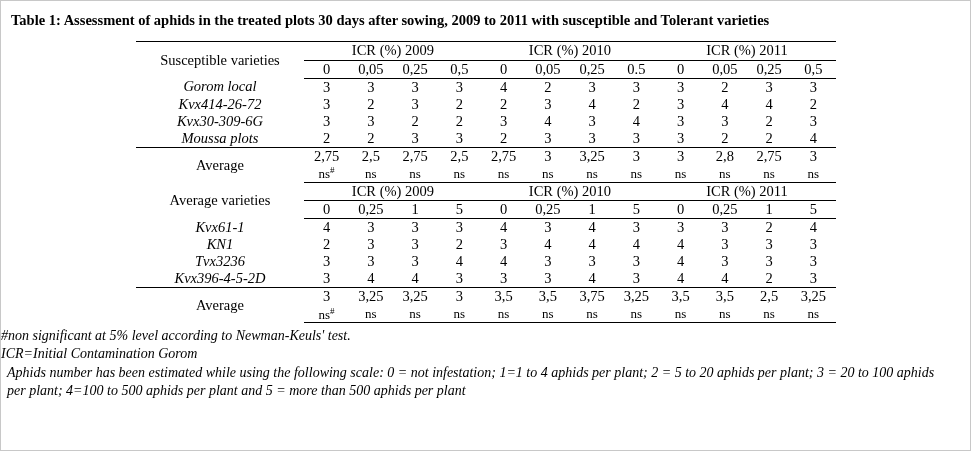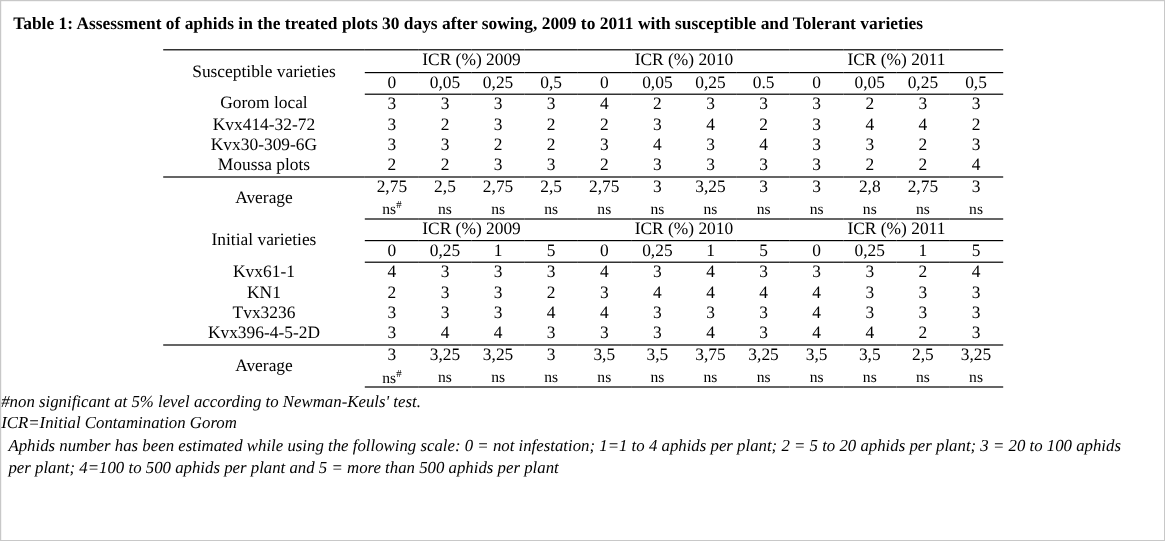--- a/index.html
+++ b/index.html
@@ -47,20 +47,21 @@
     vertical-align: middle;
     line-height: 1.18;
   }
   .rowline-bot td { border-bottom: 1px solid #000; }
   .thick-top td { border-top: 1.6px solid #000; }
   .thick-bot td { border-bottom: 1.6px solid #000; }
   .varname {
     text-align: left;
     padding-left: 4px;
     white-space: nowrap;
+    font-style: italic;
   }
   .varhead {
     text-align: left;
     padding-left: 4px;
     white-space: nowrap;
   }
   .grouphead {
     font-weight: normal;
     white-space: nowrap;
   }
@@ -137,21 +138,21 @@
           <td>4</td>
           <td>2</td>
           <td>3</td>
           <td>3</td>
           <td>3</td>
           <td>2</td>
           <td>3</td>
           <td>3</td>
         </tr>
         <tr>
-          <td class="varname">Kvx414-32-72</td>
+          <td class="varname">Kvx414-26-72</td>
           <td>3</td>
           <td>2</td>
           <td>3</td>
           <td>2</td>
           <td>2</td>
           <td>3</td>
           <td>4</td>
           <td>2</td>
           <td>3</td>
           <td>4</td>
@@ -213,21 +214,21 @@
           <td>ns</td>
           <td>ns</td>
           <td>ns</td>
           <td>ns</td>
           <td>ns</td>
           <td>ns</td>
           <td>ns</td>
         </tr>
 
         <tr>
-          <td rowspan="2" class="varhead">Initial varieties</td>
+          <td rowspan="2" class="varhead">Average varieties</td>
           <td colspan="4" class="grouphead grp-underline">ICR  (%) 2009</td>
           <td colspan="4" class="grouphead grp-underline">ICR  (%) 2010</td>
           <td colspan="4" class="grouphead grp-underline">ICR  (%) 2011</td>
         </tr>
         <tr class="rowline-bot">
           <td>0</td>
           <td>0,25</td>
           <td>1</td>
           <td>5</td>
           <td>0</td>

